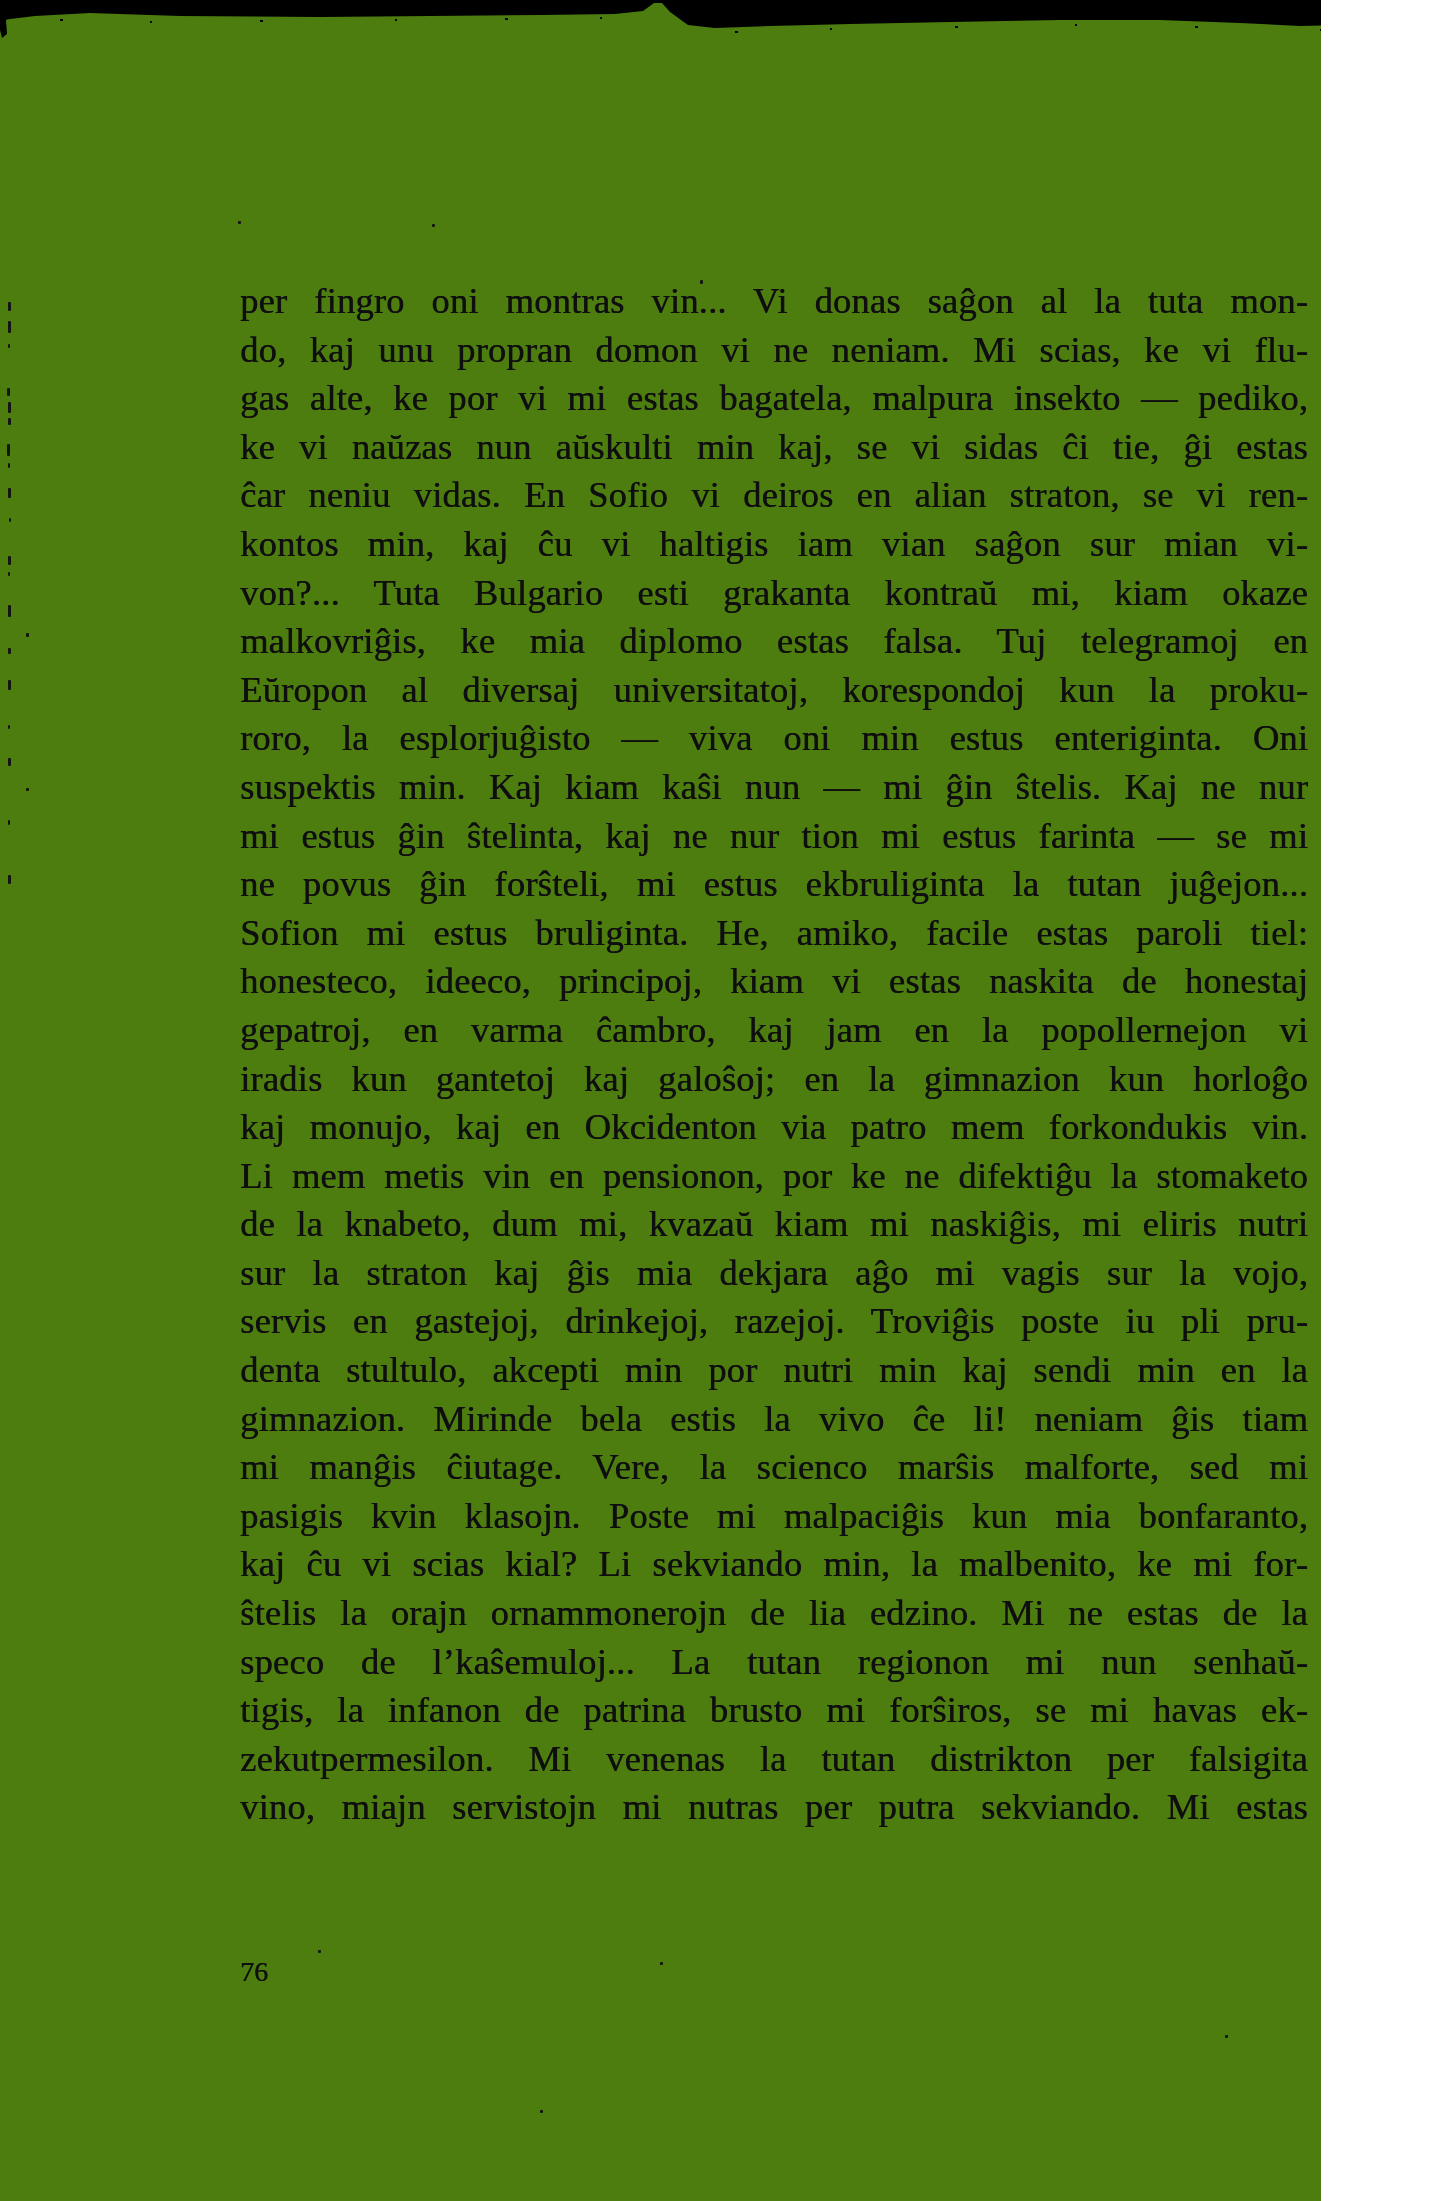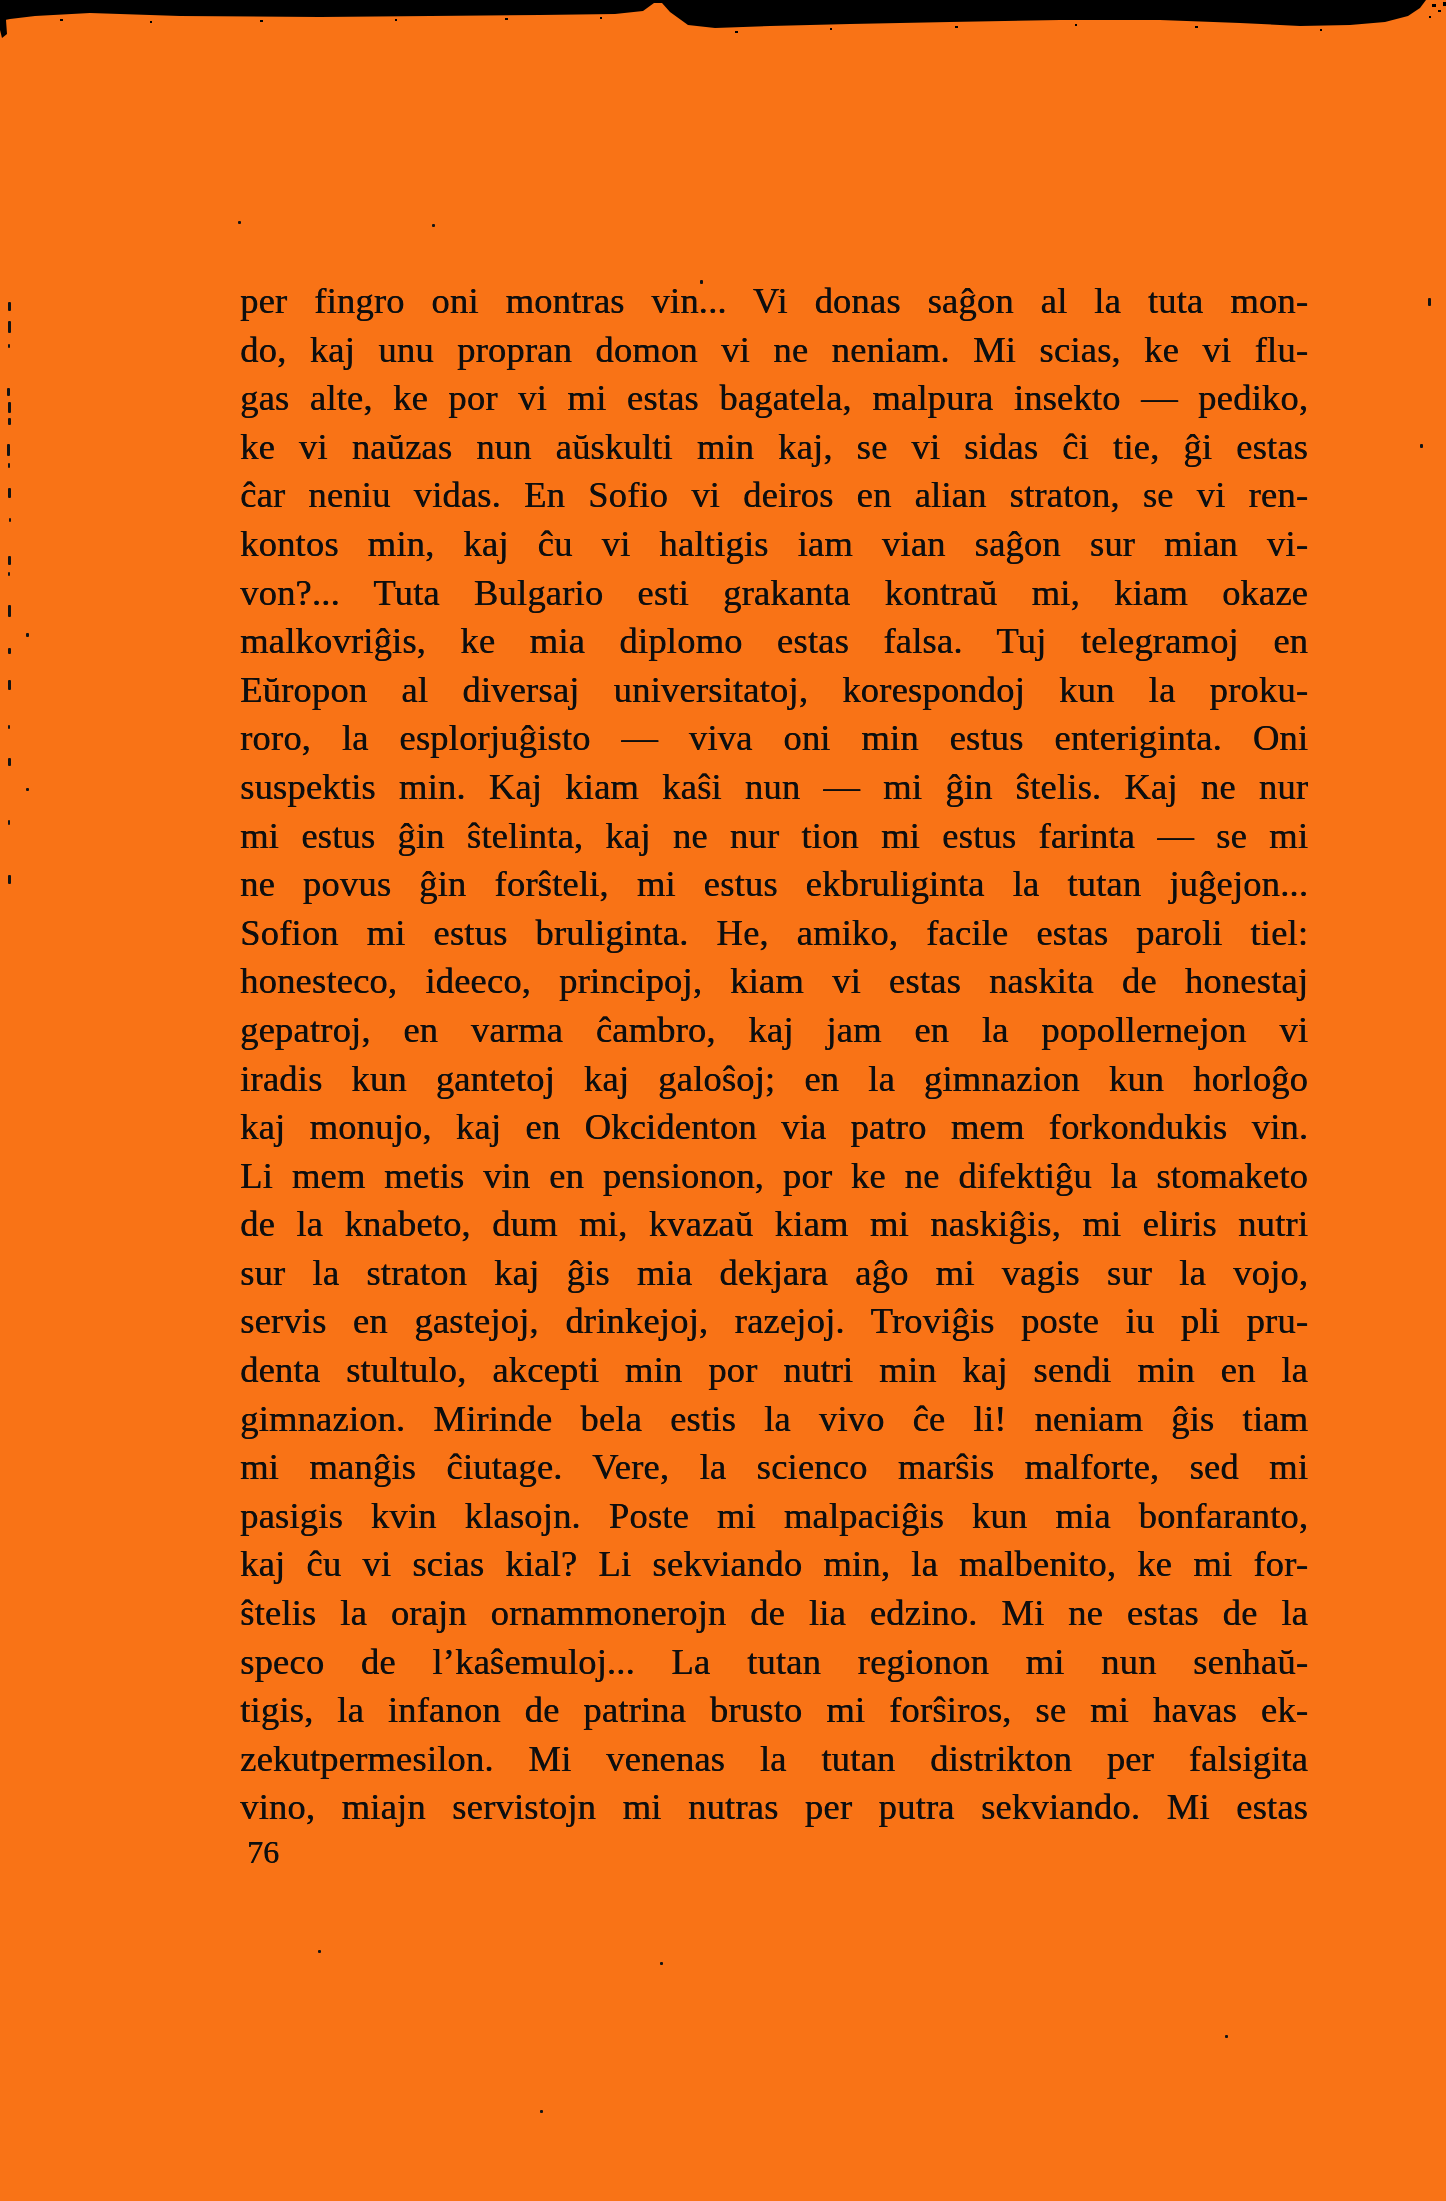--- a/index.html
+++ b/index.html
@@ -2,23 +2,23 @@
 <html><head>
 <meta charset="utf-8">
 <style>
   html, body {
     margin: 0;
     padding: 0;
     background: #ffffff;
   }
   .page {
     position: relative;
-    width: 1446px;
+    width: 1321px;
     height: 2201px;
-    background: #f97316;
+    background: #4d7c0f;
     overflow: hidden;
     font-family: "Liberation Serif", "DejaVu Serif", serif;
     color: #0e0e0e;
   }
   .scan-band {
     position: absolute;
     top: 0;
     left: 0;
     width: 1446px;
     height: 44px;
@@ -36,25 +36,24 @@
     font-size: 36.5px;
     overflow: hidden;
     text-align: justify;
     text-align-last: justify;
     letter-spacing: 0.2px;
     text-shadow: 0.5px 0 0 #151515;
   }
   .page-number {
     position: absolute;
     left: 240px;
-    top: 1828px;
-    font-size: 32px;
+    top: 1948px;
+    font-size: 28px;
     line-height: 48px;
     text-shadow: 0.6px 0 0 #151515;
-    margin-left: 7px;
   }
   .speck {
     position: absolute;
     background: #141414;
     border-radius: 1px;
   }
 </style>
 </head>
 <body>
 

